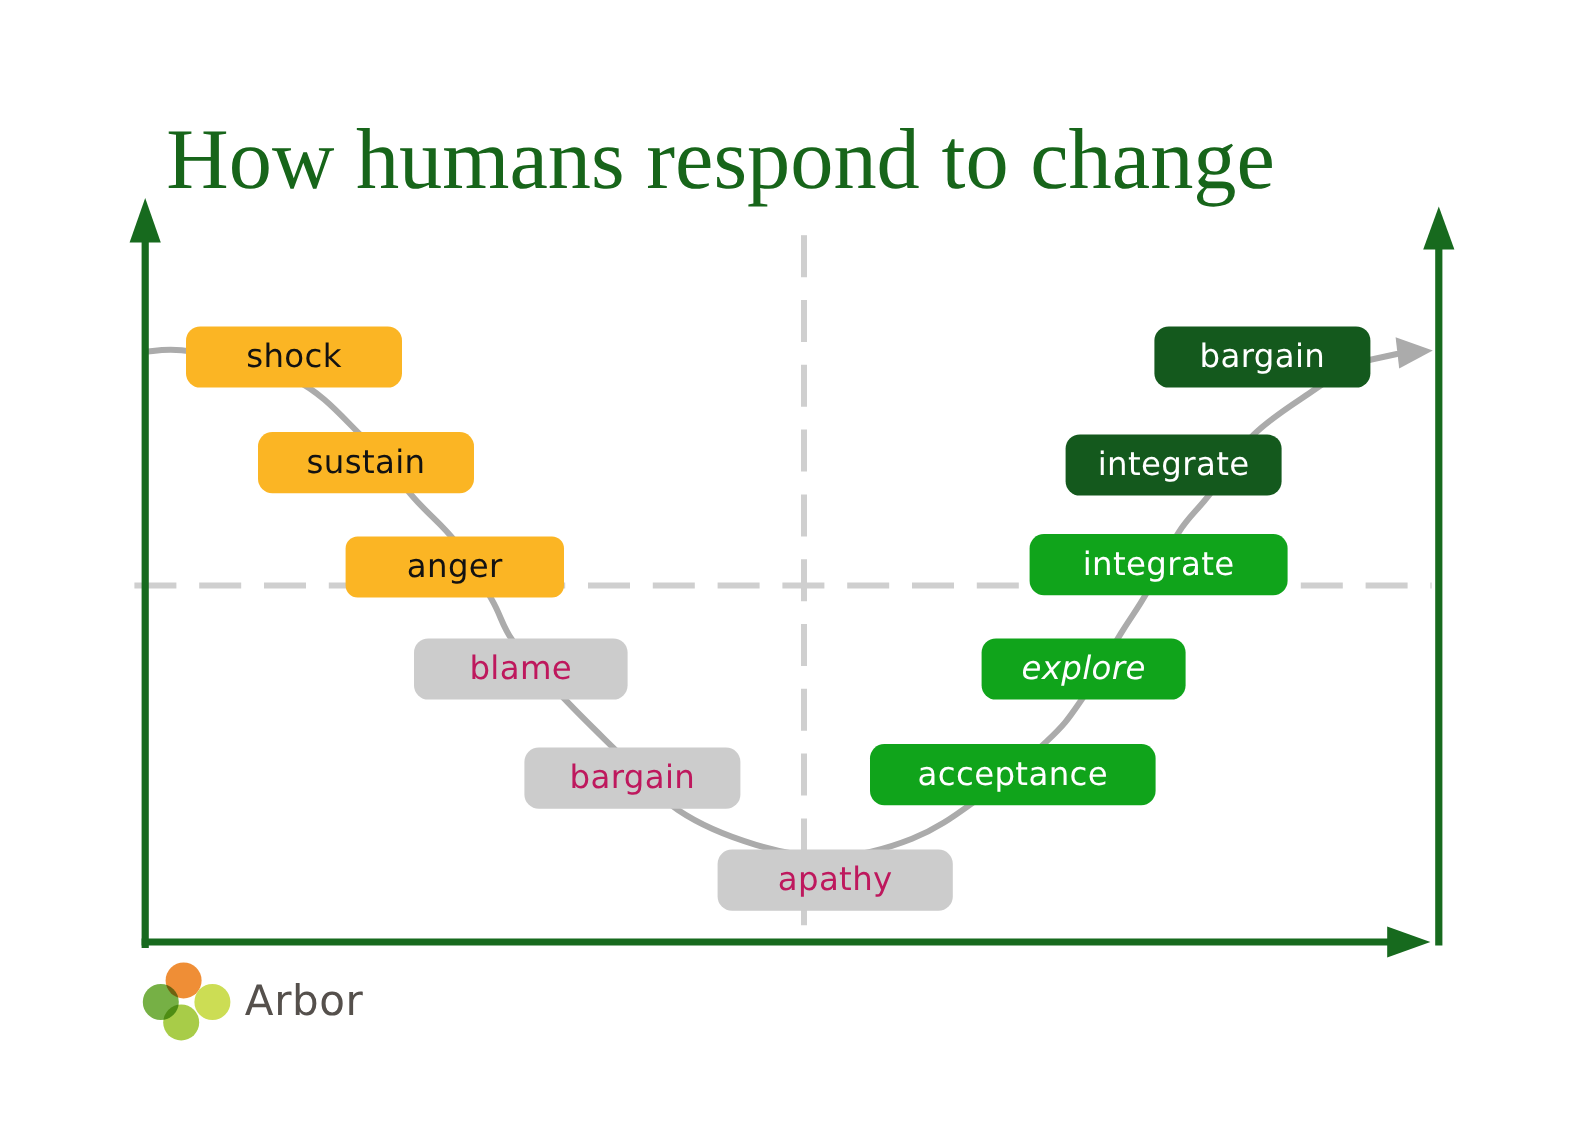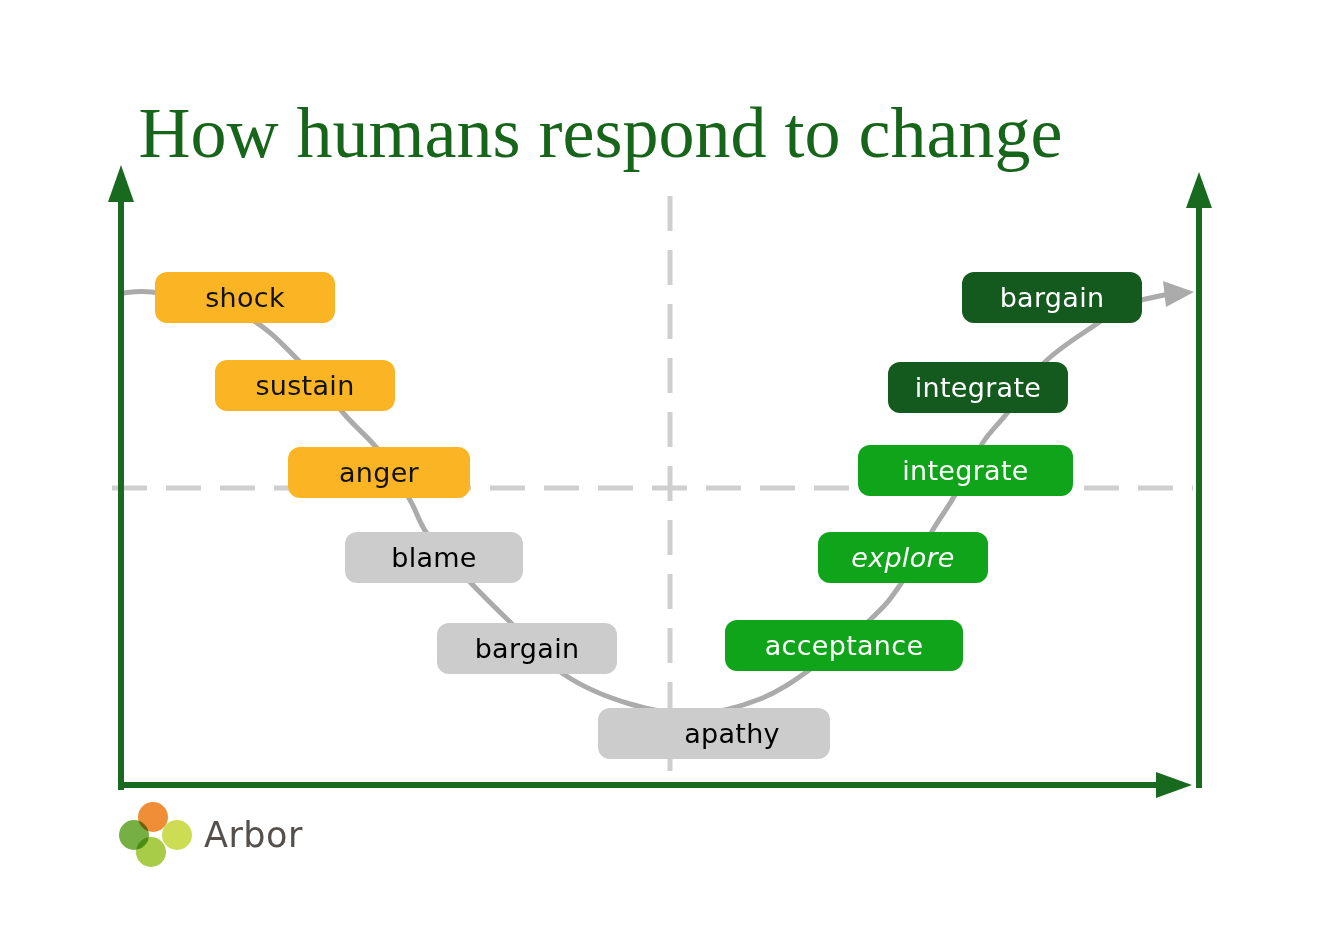--- a/index.html
+++ b/index.html
@@ -20,29 +20,29 @@
   .axis{fill:none;stroke:var(--axis,#176a1e);stroke-width:6;}
   .axis-head{fill:var(--axis,#176a1e);}
   .dash{fill:none;stroke:var(--dashed,#cfcfcf);stroke-width:5;stroke-dasharray:35 19;}
   
   .stage{
     position:absolute;z-index:2;height:51px;border-radius:12px;
     display:flex;align-items:center;justify-content:center;
     font-size:27px;letter-spacing:.3px;color:#111;
   }
   .phase-yellow{background:var(--yellow,#fbb524);color:#121212;}
-  .phase-gray{background:var(--gray,#cccccc);color:#000000;}
+  .phase-gray{background:var(--gray,#cccccc);color:#be185d;}
   .phase-green{background:var(--green,#10a41b);color:#ffffff;}
   .phase-dark-green{background:var(--dark-green,#14591d);color:#ffffff;}
   .s-shock{left:155px;top:272px;width:180px;text-align:right;}
   .s-denial{left:215px;top:360px;width:180px;}
-  .s-anger{left:288px;top:447px;width:182px;}
+  .s-anger{left:288px;top:447px;width:182px;border-radius:10px;}
   .s-blame{left:345px;top:532px;width:178px;}
   .s-bargain{left:437px;top:623px;width:180px;}
-  .s-apathy{left:598px;top:708px;width:196px;padding-left:36px;}
+  .s-apathy{left:598px;top:708px;width:196px;}
   .s-acceptance{left:725px;top:620px;width:238px;}
   .s-explore{left:818px;top:532px;width:170px;font-style:italic;}
   .s-understand{left:858px;top:445px;width:215px;}
   .s-integrate{left:888px;top:362px;width:180px;}
   .s-sustain{left:962px;top:272px;width:180px;}
   
   .logo{position:absolute;left:0;top:0;z-index:2;}
   .logo .dot{position:absolute;width:30px;height:30px;border-radius:50%;mix-blend-mode:multiply;opacity:.95;}
   .dot-top{left:138px;top:802px;background:#ef882b;}
   .dot-left{left:119px;top:820px;background:#6fac3b;}

